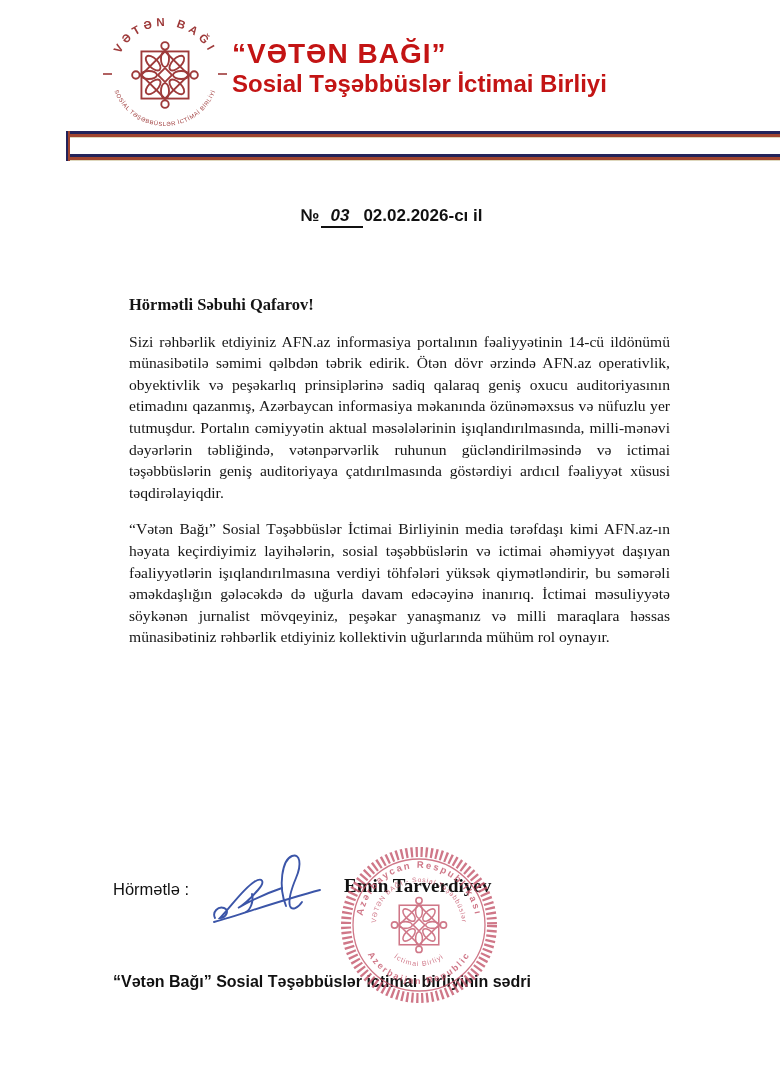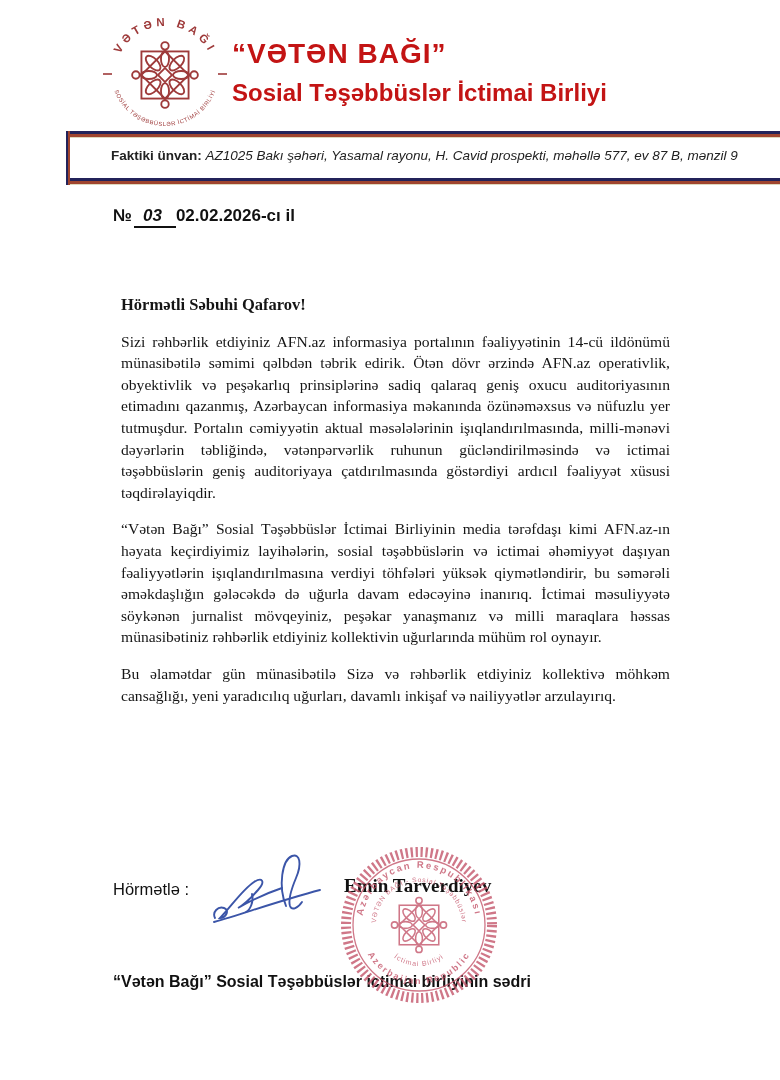--- a/index.html
+++ b/index.html
@@ -8,55 +8,55 @@
     background:#ffffff; overflow:hidden;
     font-family:"Liberation Serif", serif; color:#151515;
   }
   
   .logo-svg { position:absolute; top:12px; left:99px; width:132px; height:117px; }
   .title-block {
     position:absolute; top:38px; left:232px; width:448px; text-align:left;
     font-family:"Liberation Sans", sans-serif; font-weight:bold; color:#c31414;
   }
   .org-title { font-size:28px; letter-spacing:1px; }
-  .org-subtitle { font-size:24px; margin-top:9px; }
+  .org-subtitle { font-size:24px; }
   
   .contact-box { position:absolute; top:131px; left:66px; right:0; }
   .contact-box .edge {
     position:absolute; left:0; top:0; bottom:0; width:4px;
     background:linear-gradient(to right,#23235a 0 45%,#a0452f 45% 100%);
   }
   .rule { height:7px; background:linear-gradient(to bottom,#23235a 0 42%,#a0452f 42% 90%,#ded8bd 90% 100%); }
   .contact-inner {
     padding:7px 6px 9px 45px;
     font-family:"Liberation Sans", sans-serif; font-size:13.5px; color:#222;
     white-space:nowrap;
   }
   .contact-line { margin:3px 0 6px 0; }
   .lbl { font-weight:bold; }
   .ital { font-style:italic; }
   .email-link { color:#1f3d99; text-decoration:underline; font-weight:bold; }
   .web { font-weight:bold; }
   
   .meta-row {
     position:absolute; top:206px; left:113px; right:110px;
-    display:flex; justify-content:flex-start;
+    display:flex; justify-content:center;
     font-family:"Liberation Sans", sans-serif; font-weight:bold; font-size:17px; color:#111;
   }
   .num-underline {
     font-style:italic; border-bottom:2px solid #111;
     padding:0 14px 1px 9px; margin-left:2px;
   }
   
   .body-text {
     position:absolute; top:294px; left:113px; width:557px;
     font-size:15.6px; line-height:21.6px; text-align:justify;
   }
   .salutation { font-weight:bold; margin:0 0 12px 0; font-size:16.5px; }
-  .body-text p { margin:0 0 15px 8px; }
+  .body-text p { margin:0 0 15px 16px; }
   .body-text strong { font-weight:normal; }
   
   .sig-closing {
     position:absolute; top:880px; left:113px;
     font-family:"Liberation Sans", sans-serif; font-weight:normal; font-size:16.5px; color:#111;
   }
   .ink-svg { position:absolute; top:848px; left:208px; width:118px; height:86px; }
   .signer-name {
     position:absolute; top:875px; left:344px;
     font-family:Liberation Serif, serif; font-weight:bold; font-size:19px; color:#111;
@@ -113,40 +113,35 @@
 
   <div class="title-block">
     <div class="org-title">“VƏTƏN BAĞI”</div>
     <div class="org-subtitle">Sosial Təşəbbüslər İctimai Birliyi</div>
   </div>
 
   <div class="contact-box">
     <div class="edge"></div>
     <div class="rule"></div>
     <div class="contact-inner">
-      <div class="contact-line">
-        <span class="lbl">Faktiki  ünvan:</span>
-        <span class="ital">AZ1025  Bakı şəhəri, Yasamal rayonu, H. Cavid prospekti, məhəllə 577, ev 87 B, mənzil 9</span>
-      </div>
     </div>
     <div class="rule"></div>
   </div>
 
   <div class="meta-row">
     <div>
       <span>№</span><span class="num-underline">03</span>
     </div>
     <div>02.02.2026-cı il</div>
   </div>
 
   <div class="body-text">
     <p class="salutation">Hörmətli Səbuhi Qafarov!</p>
     <p><span>Sizi rəhbərlik etdiyiniz </span><strong>AFN.az</strong><span> informasiya portalının fəaliyyətinin 14-cü ildönümü münasibətilə səmimi qəlbdən təbrik edirik. Ötən dövr ərzində AFN.az operativlik, obyektivlik və peşəkarlıq prinsiplərinə sadiq qalaraq geniş oxucu auditoriyasının etimadını qazanmış, Azərbaycan informasiya məkanında özünəməxsus və nüfuzlu yer tutmuşdur. Portalın cəmiyyətin aktual məsələlərinin işıqlandırılmasında, milli-mənəvi dəyərlərin təbliğində, vətənpərvərlik ruhunun gücləndirilməsində və ictimai təşəbbüslərin geniş auditoriyaya çatdırılmasında göstərdiyi ardıcıl fəaliyyət xüsusi təqdirəlayiqdir.</span></p>
     <p><strong>“Vətən Bağı” Sosial Təşəbbüslər İctimai Birliyinin</strong><span> media tərəfdaşı kimi AFN.az-ın həyata keçirdiyimiz layihələrin, sosial təşəbbüslərin və ictimai əhəmiyyət daşıyan fəaliyyətlərin işıqlandırılmasına verdiyi töhfələri yüksək qiymətləndirir, bu səmərəli əməkdaşlığın gələcəkdə də uğurla davam edəcəyinə inanırıq. İctimai məsuliyyətə söykənən jurnalist mövqeyiniz, peşəkar yanaşmanız və milli maraqlara həssas münasibətiniz rəhbərlik etdiyiniz kollektivin uğurlarında mühüm rol oynayır.</span></p>
-    <p>Bu əlamətdar gün münasibətilə Sizə və rəhbərlik etdiyiniz kollektivə möhkəm cansağlığı, yeni yaradıcılıq uğurları, davamlı inkişaf və nailiyyətlər arzulayırıq.</p>
   </div>
 
   <div class="sig-closing">Hörmətlə  :</div>
 
   <svg class="ink-svg" viewBox="0 0 118 86">
     <g fill="none" stroke="#3b55a8" stroke-width="1.9" stroke-linecap="round">
       <path d="M7,70 C4,64 10,58 16,60 C22,62 18,70 12,70 C22,60 34,42 46,34 C54,29 58,33 50,42 C42,51 34,58 30,60 C44,52 62,44 74,40"></path>
       <path d="M78,58 C70,38 74,12 84,8 C92,5 94,16 88,30 C83,42 80,52 82,58 C84,63 90,60 94,54"></path>
       <path d="M6,74 C34,66 74,52 112,42"></path>
       <path d="M44,46 C46,54 42,62 38,64"></path>

